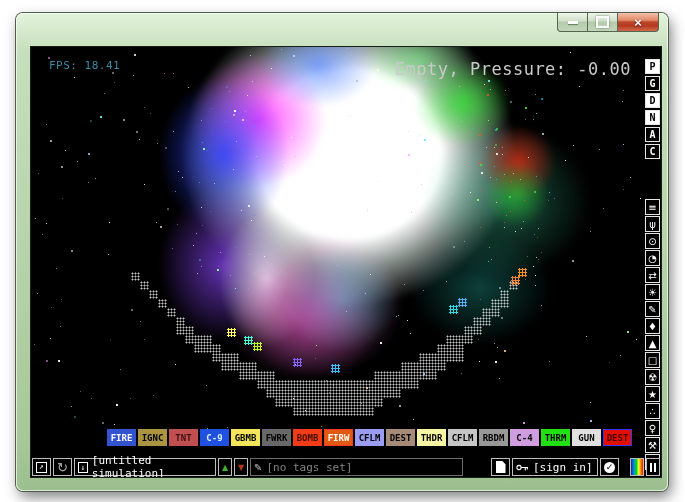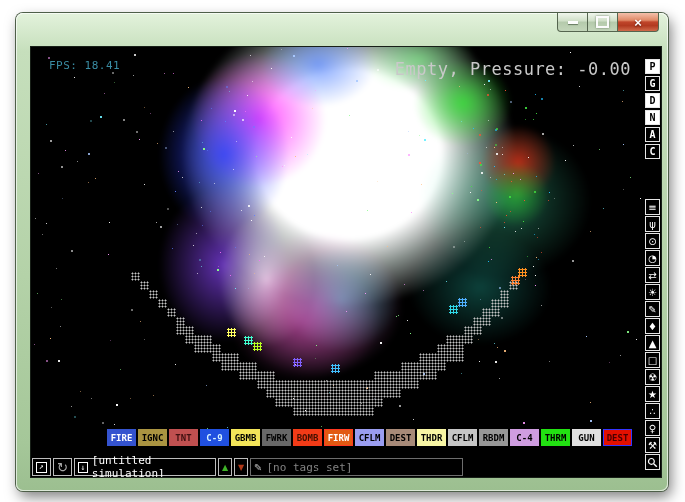--- a/index.html
+++ b/index.html
@@ -587,15 +587,35 @@
           <span>▲</span>
         </div>
         <div class="tb-btn vote" style="color:#b03818">
           <span>▼</span>
         </div>
         <div class="tb-btn tag-btn">
           <span class="tag-glyph">✎</span>
           <span>[no tags set]</span>
         </div>
       </div>
+      <div class="tb-right">
+        <div class="tb-btn tb-sq">
+          <span class="newdoc-glyph"></span>
+        </div>
+        <div class="tb-btn" style="width:86px">
+          <svg width="13" height="9" viewBox="0 0 13 9">
+            <circle cx="3" cy="4.5" r="2.1" fill="none" stroke="#fff" stroke-width="1.1"></circle>
+            <path d="M5.2 4.5 H12 M9.3 4.5 V7.4 M11.3 4.5 V6.6" stroke="#fff" stroke-width="1.1" fill="none"></path>
+          </svg>
+          <span>[sign in]</span>
+        </div>
+        <div class="tb-btn tb-sq">
+          <span class="check-glyph">✓</span>
+        </div>
+        <div class="tb-btn rainbow-btn" style="margin-left:9px"></div>
+        <div class="tb-btn pause-btn">
+          <span class="pause-bar"></span>
+          <span class="pause-bar"></span>
+        </div>
+      </div>
     </div>
   </div>
 </div>
 
 </body></html>

